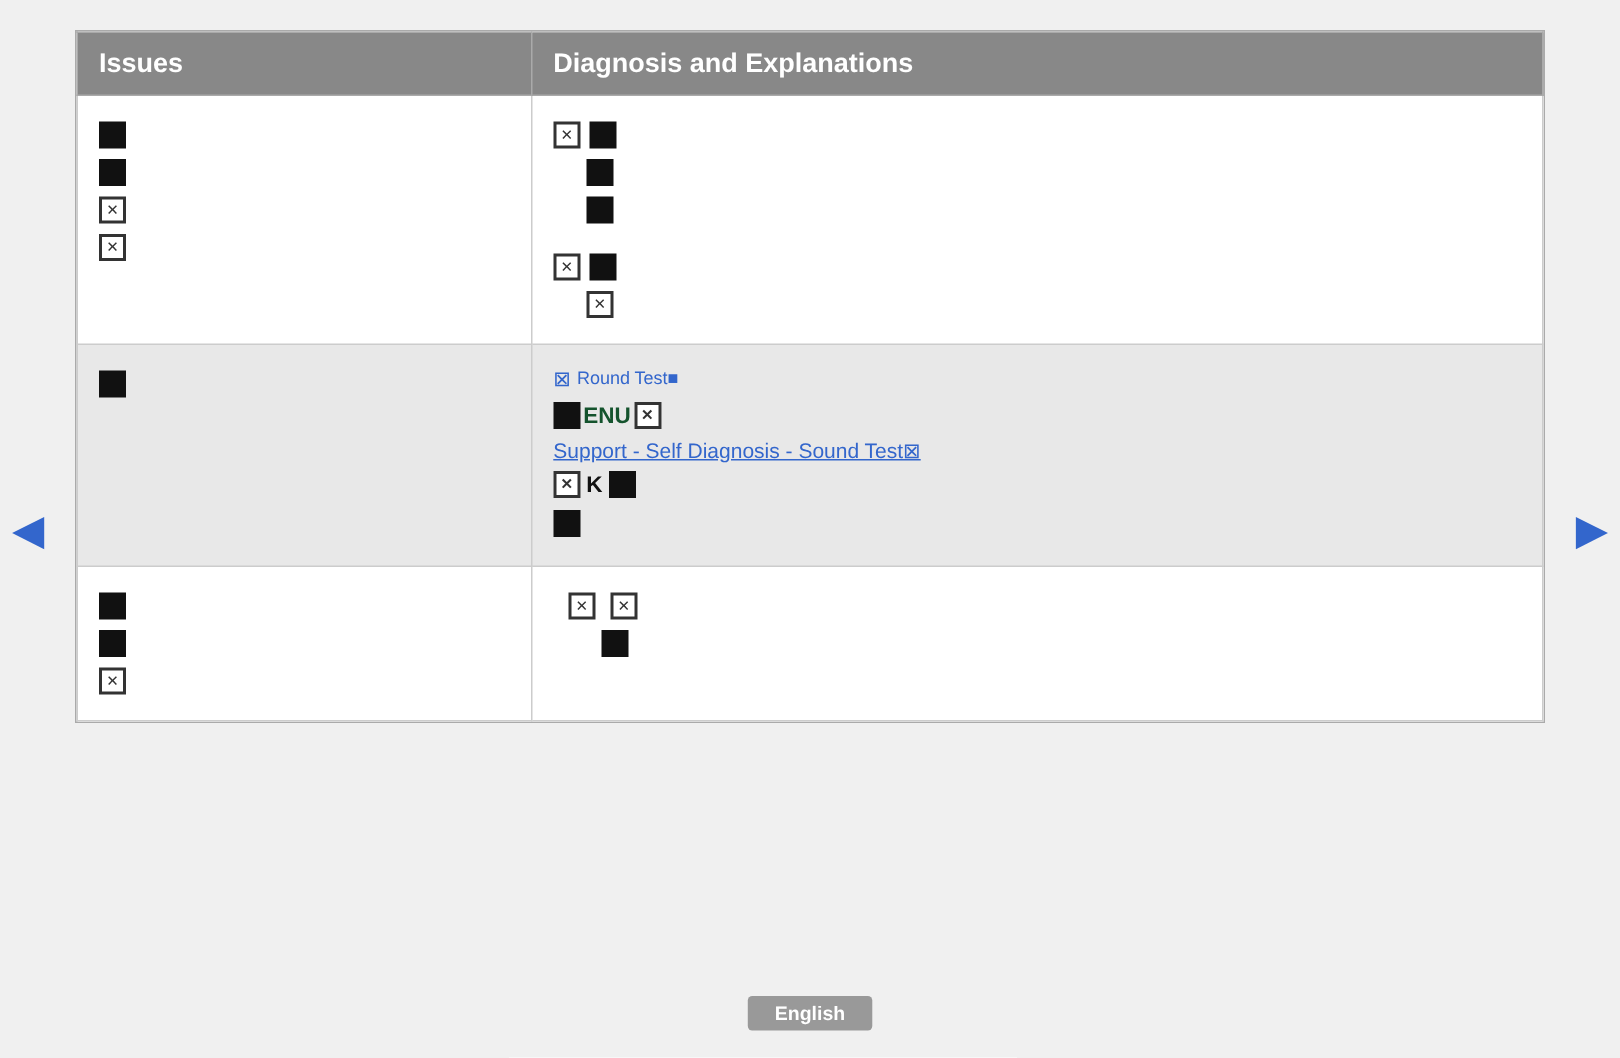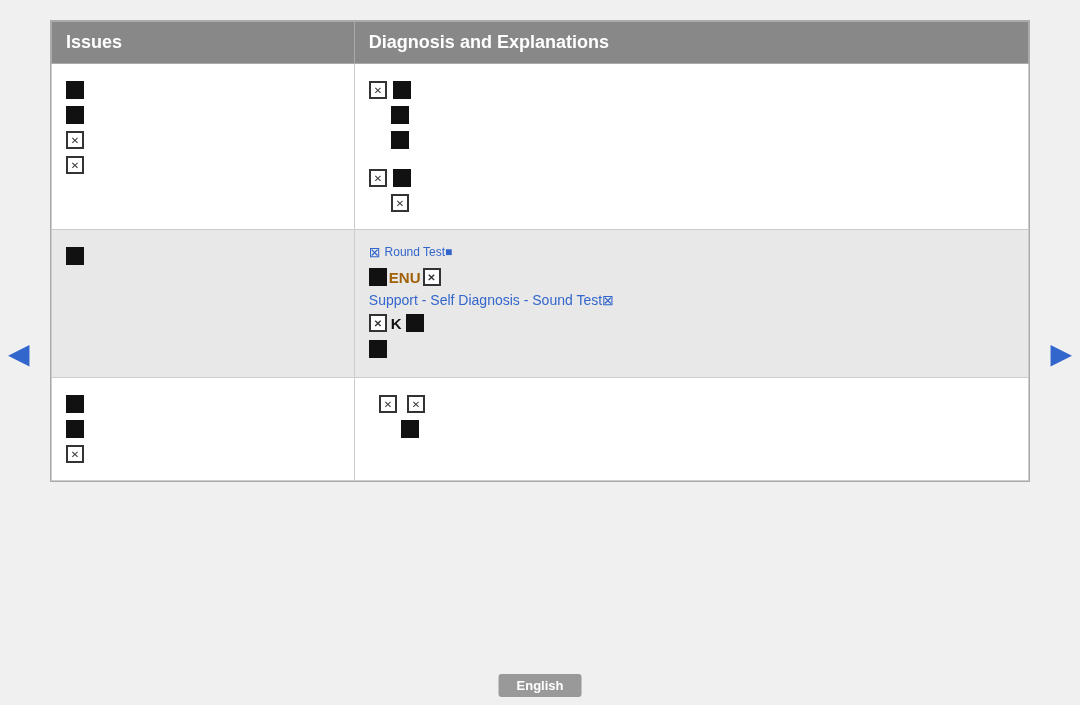--- a/index.html
+++ b/index.html
@@ -121,31 +121,32 @@
       font-weight: normal;
       margin-bottom: 6px;
       display: flex;
       align-items: center;
       gap: 4px;
     }
 
     .menu-line {
       font-size: 15px;
       font-weight: bold;
-      color: #a16207;
+      color: #14532d;
       margin: 4px 0;
       display: flex;
       align-items: center;
       gap: 2px;
     }
 
     .path-line {
       color: #3366cc;
       font-size: 14px;
       margin: 4px 0;
+      text-decoration: underline;
     }
 
     .ok-line {
       font-size: 15px;
       font-weight: bold;
       color: #111;
       margin: 4px 0;
       display: flex;
       align-items: center;
       gap: 4px;
@@ -164,21 +165,21 @@
     .nav-arrow-left {
       left: 8px;
     }
 
     .nav-arrow-right {
       right: 8px;
     }
 
     .footer-lang {
       position: absolute;
-      bottom: 8px;
+      bottom: 18px;
       left: 50%;
       transform: translateX(-50%);
       background: #999;
       color: #fff;
       font-size: 13px;
       font-weight: bold;
       padding: 4px 18px;
       border-radius: 3px;
     }
   </style>

